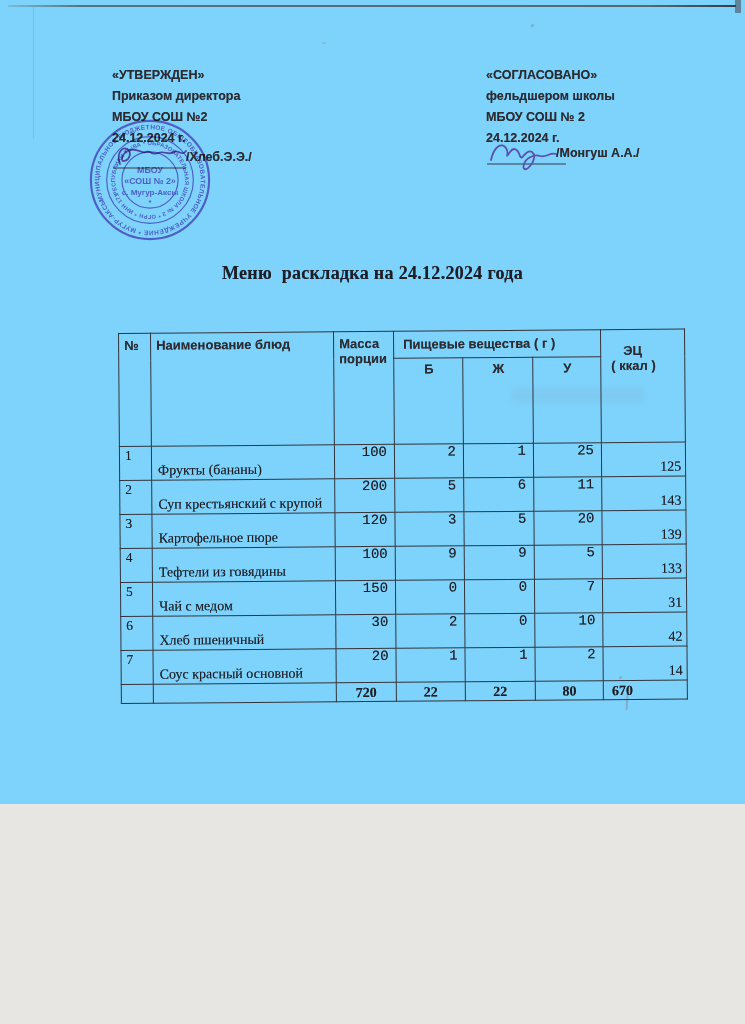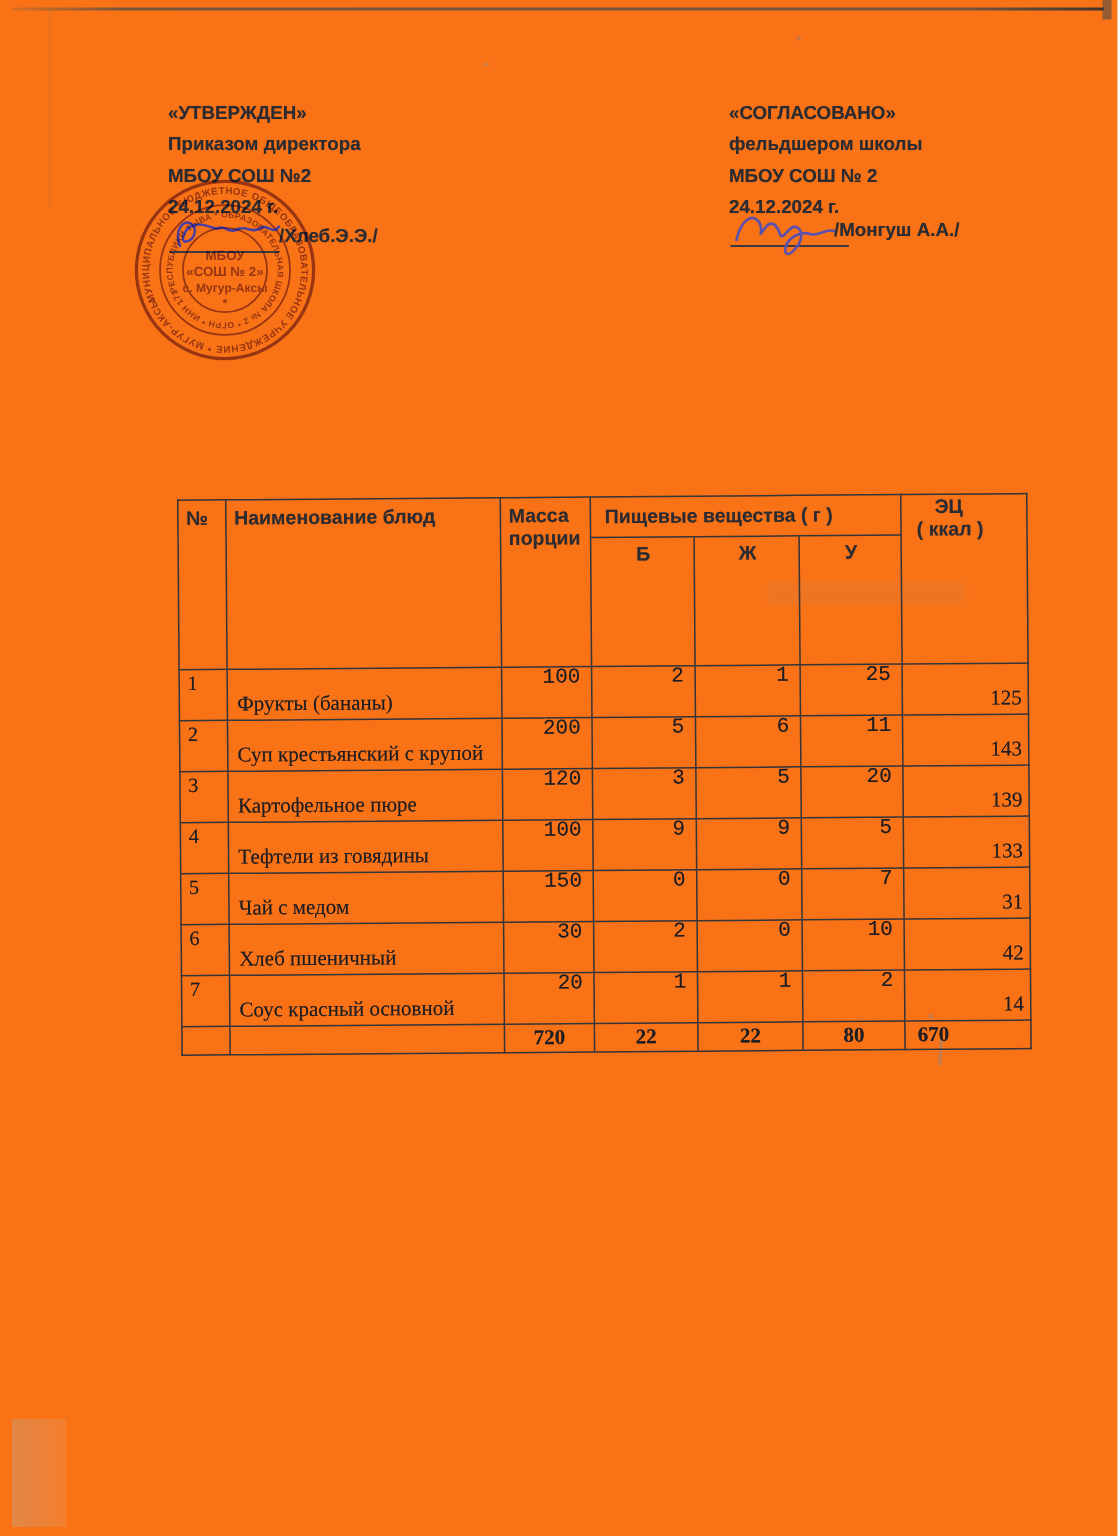--- a/index.html
+++ b/index.html
@@ -1,18 +1,18 @@
 <!DOCTYPE html>
 <html><head>
 <meta charset="utf-8">
 <style>
   html,body{margin:0;padding:0;background:#e8e6e2;}
   .page{
-    position:relative;width:745px;height:1024px;margin:0 auto;
-    background:#f97316;overflow:hidden;
+    position:relative;width:745px;height:804px;margin:0 auto;
+    background:#7dd3fc;overflow:hidden;
     font-family:"Liberation Sans",sans-serif;color:#26262c;
   }
   
   .scan-topline{position:absolute;left:8px;top:5px;width:728px;height:2px;
     background:linear-gradient(90deg,rgba(95,95,90,.2),rgba(75,75,72,.72) 10%,rgba(75,75,72,.78) 88%,rgba(45,45,45,.9));}
   .scan-corner-tick{position:absolute;left:735px;top:0;width:6px;height:13px;background:rgba(70,70,72,.55);}
   .scan-leftline{position:absolute;left:33px;top:7px;width:1px;height:132px;background:rgba(120,120,120,.22);}
   .scan-bottomleft{position:absolute;left:8px;top:946px;width:36px;height:72px;
     background:linear-gradient(90deg,rgba(176,174,166,.35),rgba(214,212,206,.12));}
   .scan-speck1{position:absolute;left:531px;top:24px;width:3px;height:3px;background:rgba(120,120,120,.4);border-radius:50%;}
@@ -45,21 +45,21 @@
   .table-wrap{position:absolute;left:118px;top:333px;width:566px;
     transform:rotate(-0.45deg);transform-origin:0 0;}
   table{border-collapse:collapse;table-layout:fixed;width:566px;
     font-family:"Liberation Serif",serif;color:#1d1d24;}
   th,td{border:1.6px solid #34343b;overflow:hidden;}
   thead th{font-family:"Liberation Sans",sans-serif;font-weight:700;font-size:13px;
     text-align:left;vertical-align:top;padding:4px 4px 2px 5px;color:#2b2b31;
     text-shadow:0 0 .5px rgba(43,43,49,.5);}
   th.h-nutr{height:24px;padding-left:9px;vertical-align:middle;padding-top:0;}
   th.h-sub{height:80px;text-align:center;padding-top:3px;}
-  th.h-ec{vertical-align:top;padding-top:0;padding-left:10px;font-size:13px;}
+  th.h-ec{vertical-align:top;padding-top:13px;padding-left:10px;font-size:13px;}
   th.h-ec .ec1{margin-left:12px;}
   tbody td{font-size:14px;line-height:15px;padding:0;
     text-shadow:0 0 .4px rgba(29,29,36,.55);}
   td.c-num{vertical-align:top;padding:1px 0 0 5px;font-size:13.5px;}
   td.c-name{vertical-align:bottom;padding:0 0 2px 6px;}
   td.c-val{text-align:right;vertical-align:bottom;padding:0 7px 18px 0;font-family:Liberation Mono, monospace;}
   td.c-kcal{text-align:right;vertical-align:bottom;padding:0 4px 2px 0;}
   tr.row-normal{height:16px;}
   tr.row-tall{height:30px;}
   tr.row-total{height:19px;}
@@ -125,20 +125,21 @@
     <div>24.12.2024 г.</div>
   </div>
   <div class="sig-row agreed-sig">
     <svg width="86" height="42" viewBox="0 0 86 42">
       <line x1="1" y1="32" x2="80" y2="32" stroke="#3a3a42" stroke-width="1.2"></line>
       <path d="M5 28 C8 14,16 10,20 16 C24 22,18 28,24 20 C28 14,32 18,34 24 C36 30,40 16,46 20 C50 23,48 30,44 34 C40 39,36 38,38 32 C40 26,48 22,54 24 C60 26,64 20,70 22" fill="none" stroke="#5a50ae" stroke-width="1.8" stroke-linecap="round"></path>
     </svg>
     <span class="sig-name">/Монгуш А.А./</span>
   </div>
 
+  <div class="doc-title">Меню  раскладка на 24.12.2024 года</div>
 
   <div class="table-wrap">
     <table>
       <colgroup>
         <col style="width:32px">
           <col style="width:183px">
           <col style="width:60px">
         <col style="width:69px">
           <col style="width:70px">
           <col style="width:68px">

